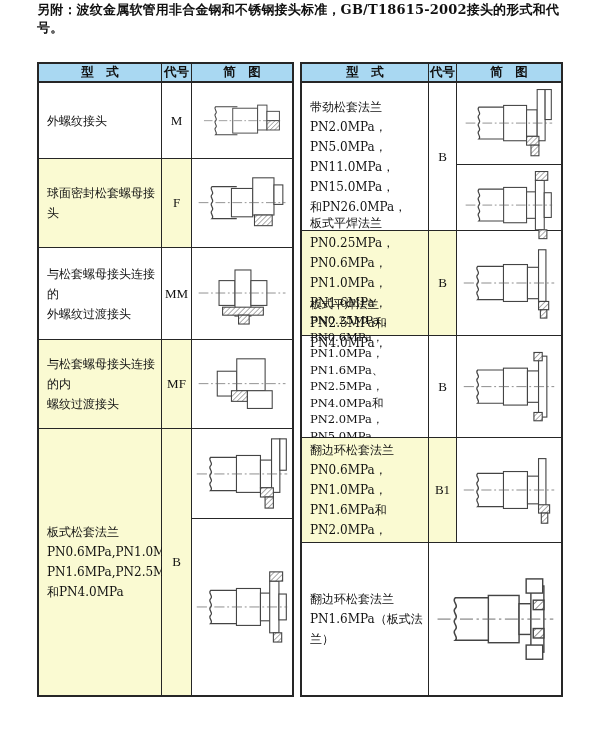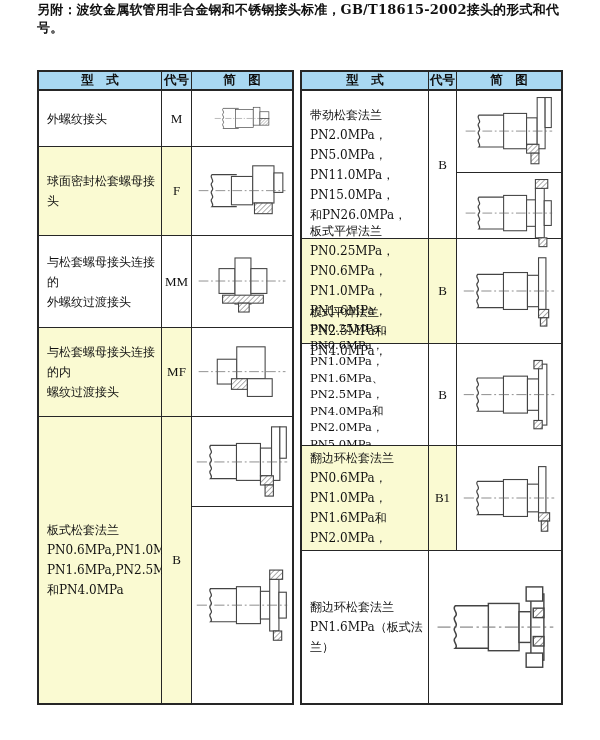--- a/index.html
+++ b/index.html
@@ -6,21 +6,21 @@
   body{
     width:600px;height:740px;position:relative;background:#ffffff;
     font-family:"DejaVu Serif","Liberation Serif",serif;color:#111;
     overflow:hidden;
   }
   .title{
     position:absolute;left:37px;top:1px;width:540px;
     font-size:13px;font-weight:bold;letter-spacing:.2px;color:#101010;
   }
   .tbl{
-    position:absolute;top:70px;height:635px;box-sizing:border-box;
+    position:absolute;top:62px;height:635px;box-sizing:border-box;
     border:2px solid var(--border);background:#fff;
     display:flex;flex-direction:column;
   }
   .tbl.left{left:37px;width:257px;}
   .tbl.right{left:300px;width:263px;}
   .trow{display:flex;box-sizing:border-box;border-bottom:1.5px solid var(--border);flex:0 0 auto;}
   .trow.grow{flex:1 1 auto;}
   .trow:last-child{border-bottom:none;}
   .trow.head{height:19px;border-bottom:2px solid var(--border);}
   .cell{box-sizing:border-box;border-right:1.5px solid var(--border);display:flex;flex-direction:column;justify-content:center;min-width:0;}
@@ -53,21 +53,21 @@
 
 <div class="title">另附：波纹金属软管用非合金钢和不锈钢接头标准，GB/T18615-2002接头的形式和代号。</div>
 
 <div class="tbl left">
   <div class="trow head">
     <div class="cell col-type">型　式</div>
     <div class="cell col-code">代号</div>
     <div class="cell col-fig">简　图</div>
   </div>
 
-  <div class="trow" style="height:56px">
+  <div class="trow" style="height:76px">
     <div class="cell col-type">外螺纹接头</div>
     <div class="cell col-code">M</div>
     <div class="cell col-fig">
         <svg viewBox="0 0 104 84" preserveAspectRatio="xMidYMid meet" xmlns="http://www.w3.org/2000/svg">
           <path d="M46,24 L18,24 C14.5,27 21.5,30 18,33 C14.5,36 21.5,39 18,42 C14.5,45 21.5,48 18,51 C14.5,54 21.5,57 18,60 L46,60" fill="#fff" stroke="#444444" stroke-width="1.3"></path>
           <rect x="40" y="26" width="32" height="32" fill="#fff" stroke="#444444" stroke-width="1.2"></rect>
           <rect x="72" y="22" width="12" height="32" fill="#fff" stroke="#444444" stroke-width="1.2"></rect>
           <rect x="84" y="30" width="16" height="12" fill="#fff" stroke="#444444" stroke-width="1.2"></rect>
           <rect x="84" y="42" width="16" height="12" fill="url(#hatch)" stroke="#444444" stroke-width="1.2"></rect>
           <line x1="3" y1="42" x2="101" y2="42" stroke="#666" stroke-width="0.8" stroke-dasharray="11 3 2 3"></line>

